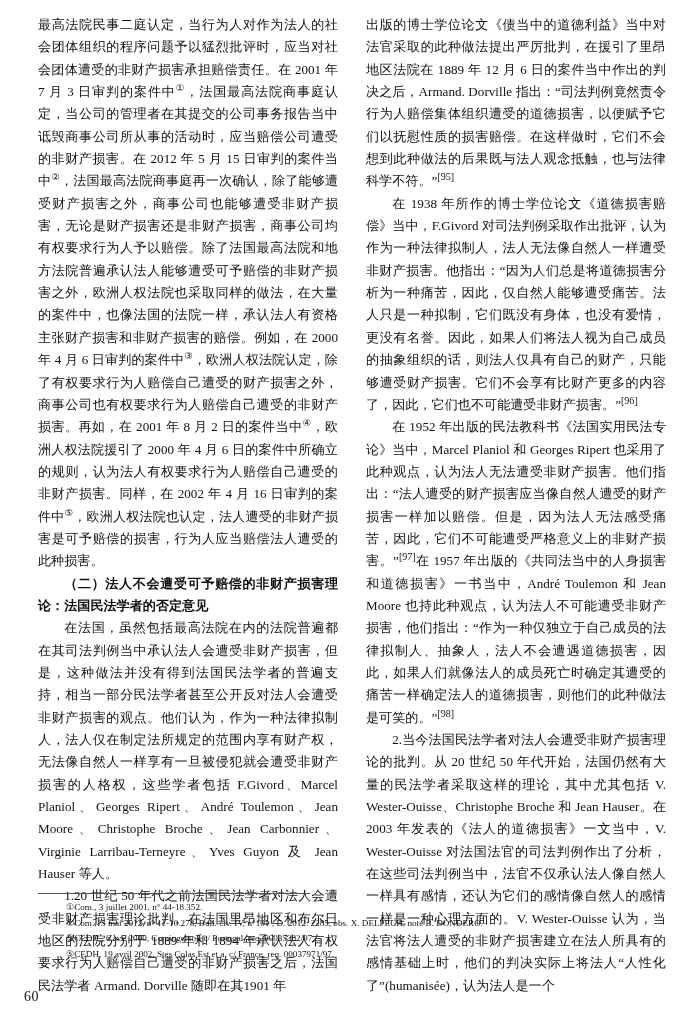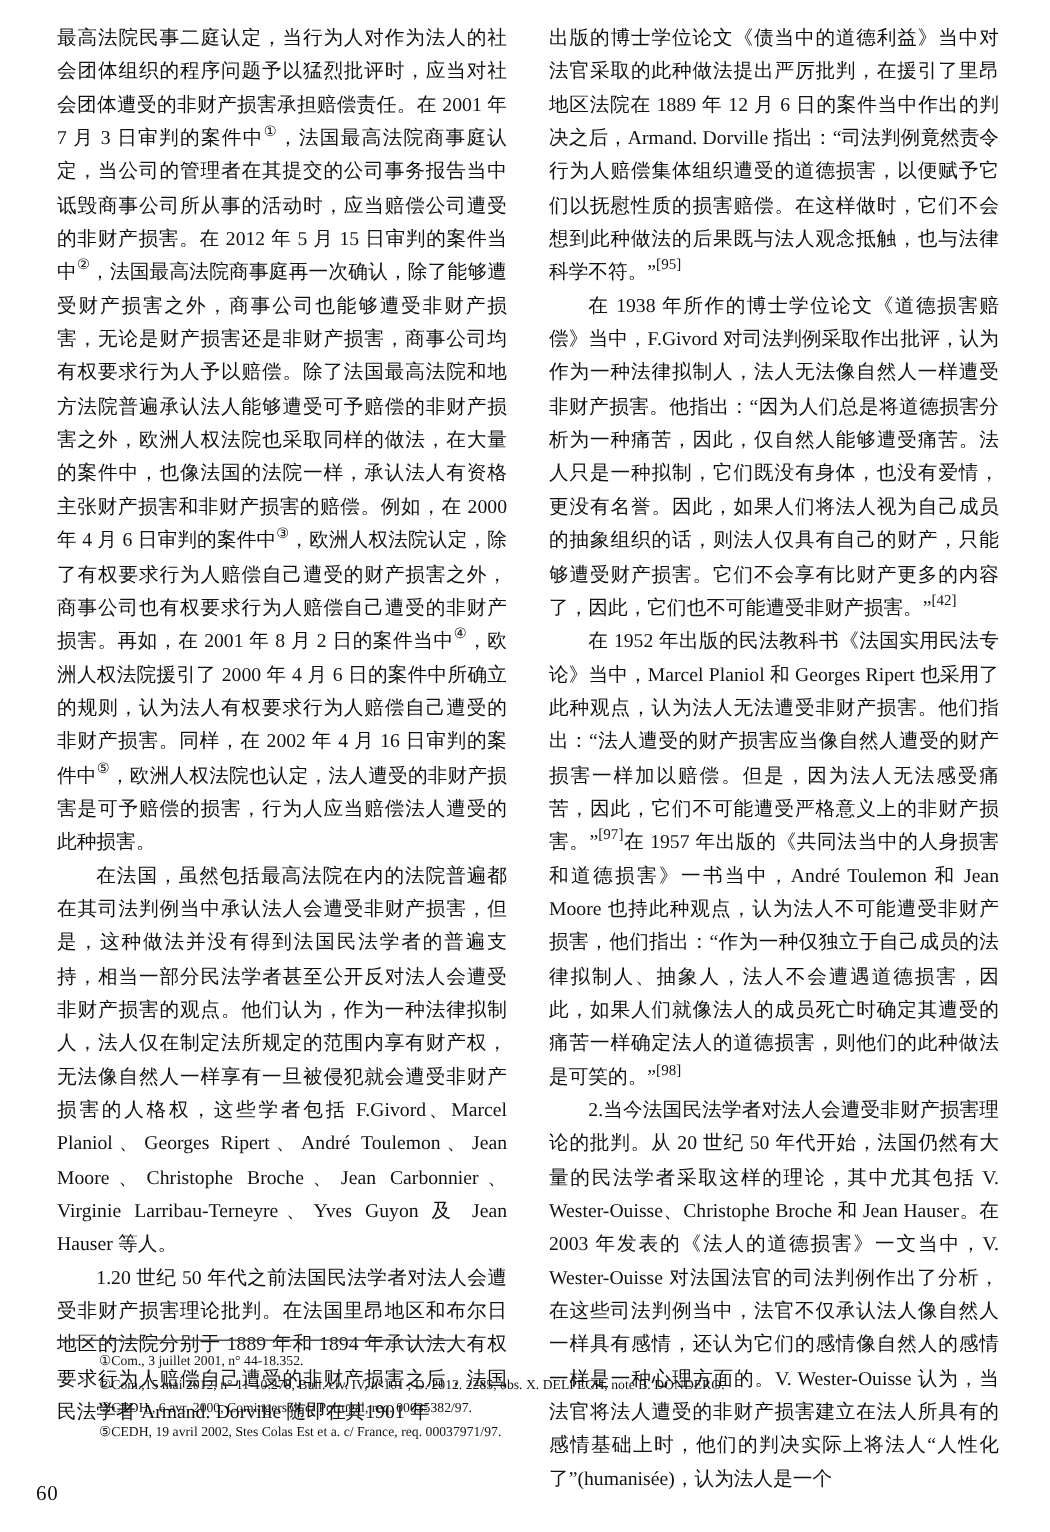--- a/index.html
+++ b/index.html
@@ -97,27 +97,28 @@
 </style>
 </head>
 <body>
 
 <div id="page">
 
   <div class="columns">
 
     <div class="col">
       <p class="para">最高法院民事二庭认定，当行为人对作为法人的社会团体组织的程序问题予以猛烈批评时，应当对社会团体遭受的非财产损害承担赔偿责任。在 2001 年 7 月 3 日审判的案件中<sup class="circ">①</sup>，法国最高法院商事庭认定，当公司的管理者在其提交的公司事务报告当中诋毁商事公司所从事的活动时，应当赔偿公司遭受的非财产损害。在 2012 年 5 月 15 日审判的案件当中<sup class="circ">②</sup>，法国最高法院商事庭再一次确认，除了能够遭受财产损害之外，商事公司也能够遭受非财产损害，无论是财产损害还是非财产损害，商事公司均有权要求行为人予以赔偿。除了法国最高法院和地方法院普遍承认法人能够遭受可予赔偿的非财产损害之外，欧洲人权法院也采取同样的做法，在大量的案件中，也像法国的法院一样，承认法人有资格主张财产损害和非财产损害的赔偿。例如，在 2000 年 4 月 6 日审判的案件中<sup class="circ">③</sup>，欧洲人权法院认定，除了有权要求行为人赔偿自己遭受的财产损害之外，商事公司也有权要求行为人赔偿自己遭受的非财产损害。再如，在 2001 年 8 月 2 日的案件当中<sup class="circ">④</sup>，欧洲人权法院援引了 2000 年 4 月 6 日的案件中所确立的规则，认为法人有权要求行为人赔偿自己遭受的非财产损害。同样，在 2002 年 4 月 16 日审判的案件中<sup class="circ">⑤</sup>，欧洲人权法院也认定，法人遭受的非财产损害是可予赔偿的损害，行为人应当赔偿法人遭受的此种损害。</p>
+      <p class="heading">（二）法人不会遭受可予赔偿的非财产损害理论：法国民法学者的否定意见</p>
       <p class="para indent">在法国，虽然包括最高法院在内的法院普遍都在其司法判例当中承认法人会遭受非财产损害，但是，这种做法并没有得到法国民法学者的普遍支持，相当一部分民法学者甚至公开反对法人会遭受非财产损害的观点。他们认为，作为一种法律拟制人，法人仅在制定法所规定的范围内享有财产权，无法像自然人一样享有一旦被侵犯就会遭受非财产损害的人格权，这些学者包括 F.Givord、Marcel Planiol、Georges Ripert、André Toulemon、Jean Moore、Christophe Broche、Jean Carbonnier、Virginie Larribau-Terneyre、Yves Guyon 及 Jean Hauser 等人。</p>
       <p class="para indent">1.20 世纪 50 年代之前法国民法学者对法人会遭受非财产损害理论批判。在法国里昂地区和布尔日地区的法院分别于 1889 年和 1894 年承认法人有权要求行为人赔偿自己遭受的非财产损害之后，法国民法学者 Armand. Dorville 随即在其1901 年</p>
     </div>
 
     <div class="col">
       <p class="para">出版的博士学位论文《债当中的道德利益》当中对法官采取的此种做法提出严厉批判，在援引了里昂地区法院在 1889 年 12 月 6 日的案件当中作出的判决之后，Armand. Dorville 指出：“司法判例竟然责令行为人赔偿集体组织遭受的道德损害，以便赋予它们以抚慰性质的损害赔偿。在这样做时，它们不会想到此种做法的后果既与法人观念抵触，也与法律科学不符。”<sup class="note">[95]</sup></p>
-      <p class="para indent">在 1938 年所作的博士学位论文《道德损害赔偿》当中，F.Givord 对司法判例采取作出批评，认为作为一种法律拟制人，法人无法像自然人一样遭受非财产损害。他指出：“因为人们总是将道德损害分析为一种痛苦，因此，仅自然人能够遭受痛苦。法人只是一种拟制，它们既没有身体，也没有爱情，更没有名誉。因此，如果人们将法人视为自己成员的抽象组织的话，则法人仅具有自己的财产，只能够遭受财产损害。它们不会享有比财产更多的内容了，因此，它们也不可能遭受非财产损害。”<sup class="note">[42]</sup></p>
+      <p class="para indent">在 1938 年所作的博士学位论文《道德损害赔偿》当中，F.Givord 对司法判例采取作出批评，认为作为一种法律拟制人，法人无法像自然人一样遭受非财产损害。他指出：“因为人们总是将道德损害分析为一种痛苦，因此，仅自然人能够遭受痛苦。法人只是一种拟制，它们既没有身体，也没有爱情，更没有名誉。因此，如果人们将法人视为自己成员的抽象组织的话，则法人仅具有自己的财产，只能够遭受财产损害。它们不会享有比财产更多的内容了，因此，它们也不可能遭受非财产损害。”<sup class="note">[96]</sup></p>
       <p class="para indent">在 1952 年出版的民法教科书《法国实用民法专论》当中，Marcel Planiol 和 Georges Ripert 也采用了此种观点，认为法人无法遭受非财产损害。他们指出：“法人遭受的财产损害应当像自然人遭受的财产损害一样加以赔偿。但是，因为法人无法感受痛苦，因此，它们不可能遭受严格意义上的非财产损害。”<sup class="note">[97]</sup>在 1957 年出版的《共同法当中的人身损害和道德损害》一书当中，André Toulemon 和 Jean Moore 也持此种观点，认为法人不可能遭受非财产损害，他们指出：“作为一种仅独立于自己成员的法律拟制人、抽象人，法人不会遭遇道德损害，因此，如果人们就像法人的成员死亡时确定其遭受的痛苦一样确定法人的道德损害，则他们的此种做法是可笑的。”<sup class="note">[98]</sup></p>
       <p class="para indent">2.当今法国民法学者对法人会遭受非财产损害理论的批判。从 20 世纪 50 年代开始，法国仍然有大量的民法学者采取这样的理论，其中尤其包括 V. Wester-Ouisse、Christophe Broche 和 Jean Hauser。在 2003 年发表的《法人的道德损害》一文当中，V. Wester-Ouisse 对法国法官的司法判例作出了分析，在这些司法判例当中，法官不仅承认法人像自然人一样具有感情，还认为它们的感情像自然人的感情一样是一种心理方面的。V. Wester-Ouisse 认为，当法官将法人遭受的非财产损害建立在法人所具有的感情基础上时，他们的判决实际上将法人“人性化了”(humanisée)，认为法人是一个</p>
     </div>
 
   </div>
 
   <div class="footnotes">
     <div class="fn-rule"></div>
     <p class="fn"><span>①</span><span>Com., 3 juillet 2001, n° 44-18.352.</span></p>
     <p class="fn fn-small"><span>②</span><span>Com.,15 mai 2012, n° 11-10.278, Bull. civ. IV, n°101 ; D. 2012. 2285, obs. X. DELPECH, note B. DONDERO.</span></p>

